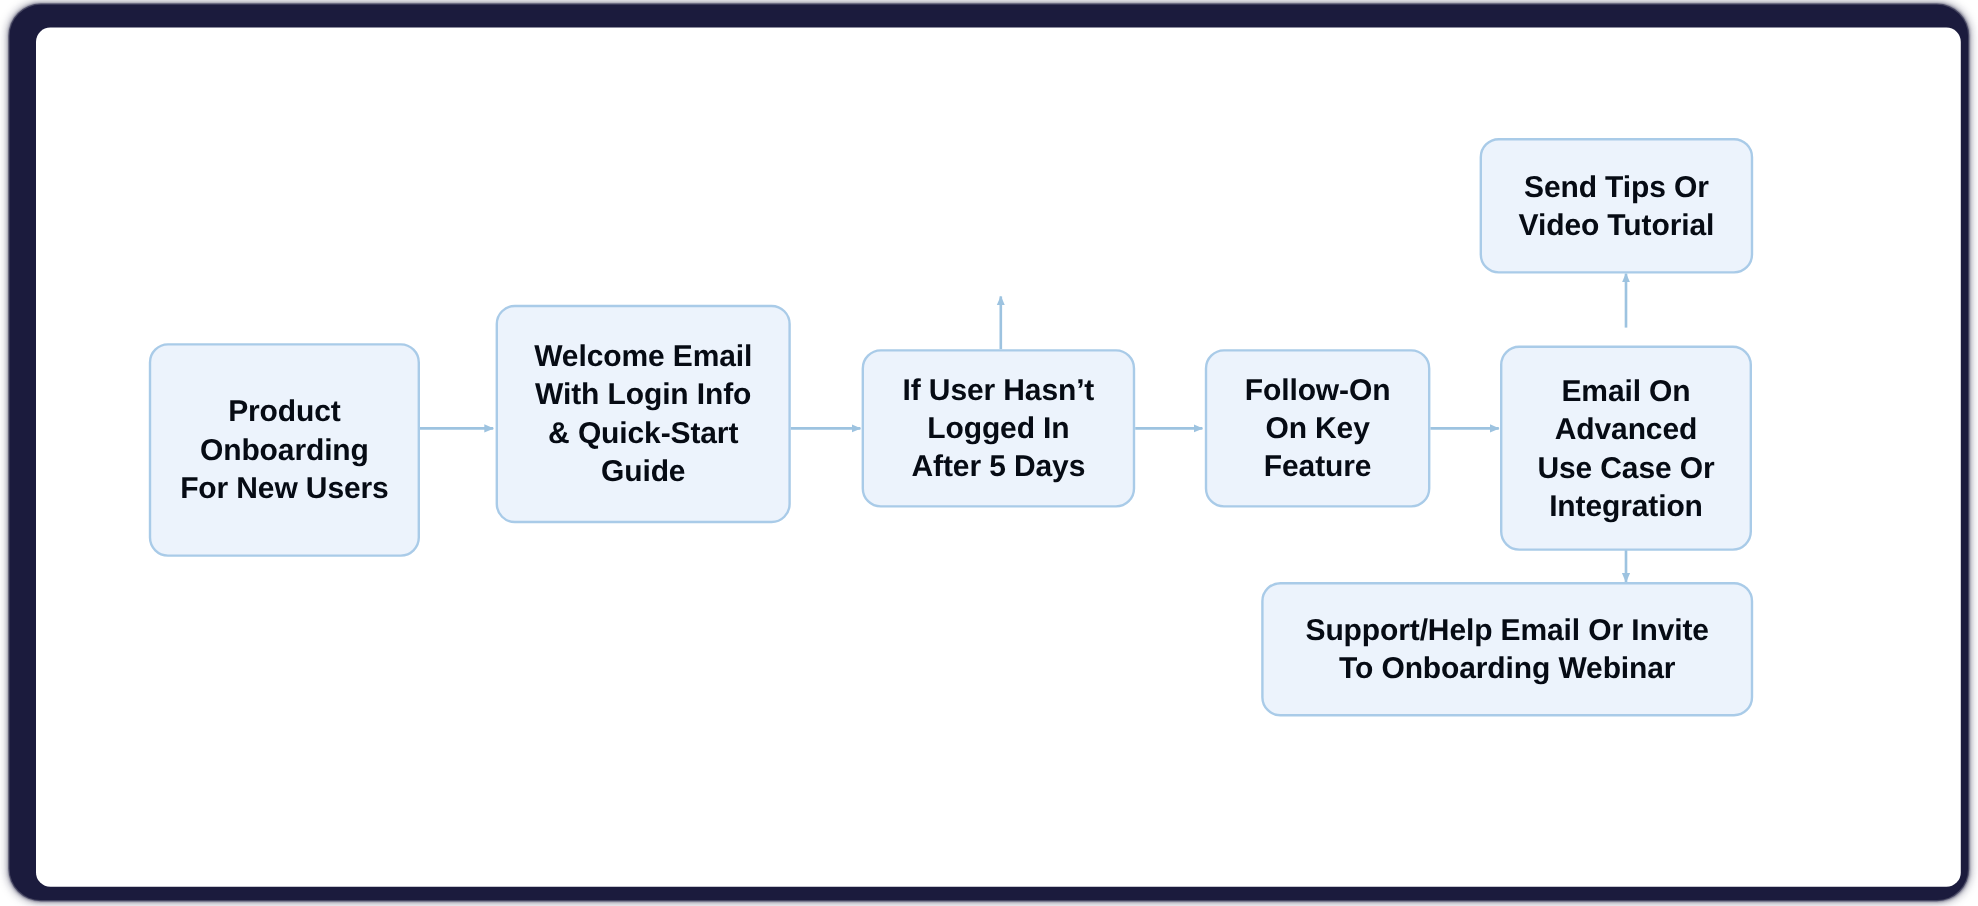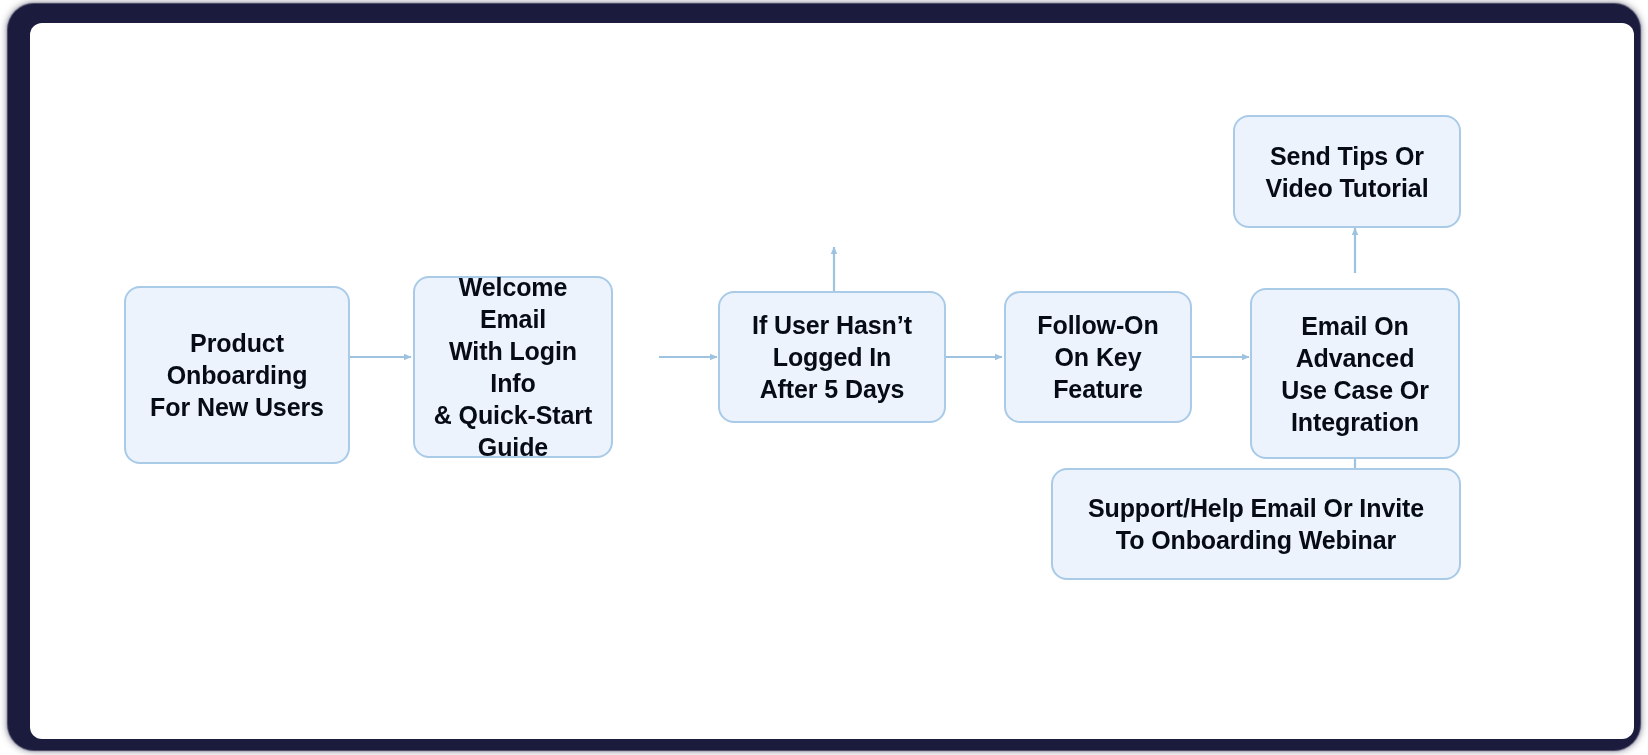--- a/index.html
+++ b/index.html
@@ -93,21 +93,21 @@
         <line x1="1325" y1="250" x2="1325" y2="205"></line>
 
         <line x1="1325" y1="419" x2="1325" y2="462"></line>
       </g>
     </svg>
 
     <div class="node" style="left:94px;  top:263px; width:226px; height:178px;">Product
 Onboarding
 For New Users</div>
 
-    <div class="node" style="left:383px; top:253px; width:200px; height:182px;">Welcome Email
+    <div class="node" style="left:383px; top:231px; width:246px; height:182px;">Welcome Email
 With Login Info
 &amp; Quick-Start
 Guide</div>
 
 
     <div class="node" style="left:688px; top:268px; width:228px; height:132px;">If User Hasn’t
 Logged In
 After 5 Days</div>
 
     <div class="node" style="left:974px; top:268px; width:188px; height:132px;">Follow-On
@@ -115,17 +115,17 @@
 Feature</div>
 
     <div class="node" style="left:1203px; top:92px; width:228px; height:113px;">Send Tips Or
 Video Tutorial</div>
 
     <div class="node" style="left:1220px; top:249px; width:210px; height:171px;margin-top:16px;">Email On
 Advanced
 Use Case Or
 Integration</div>
 
-    <div class="node" style="left:1021px; top:445px; width:410px; height:112px;">Support/Help Email Or Invite
+    <div class="node" style="left:1021px; top:462px; width:410px; height:112px;">Support/Help Email Or Invite
 To Onboarding Webinar</div>
 
   </div>
 </div>
 
 </body></html>

